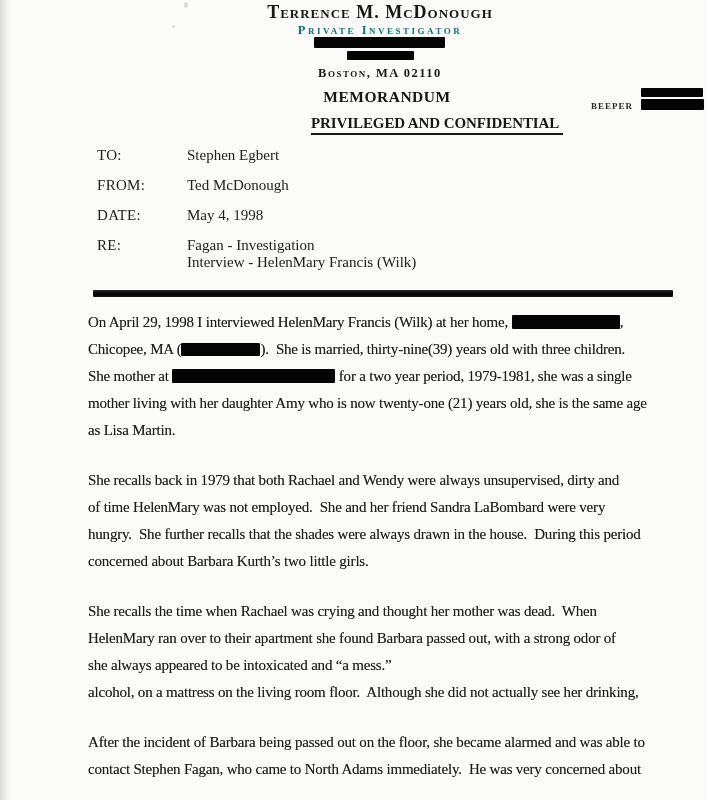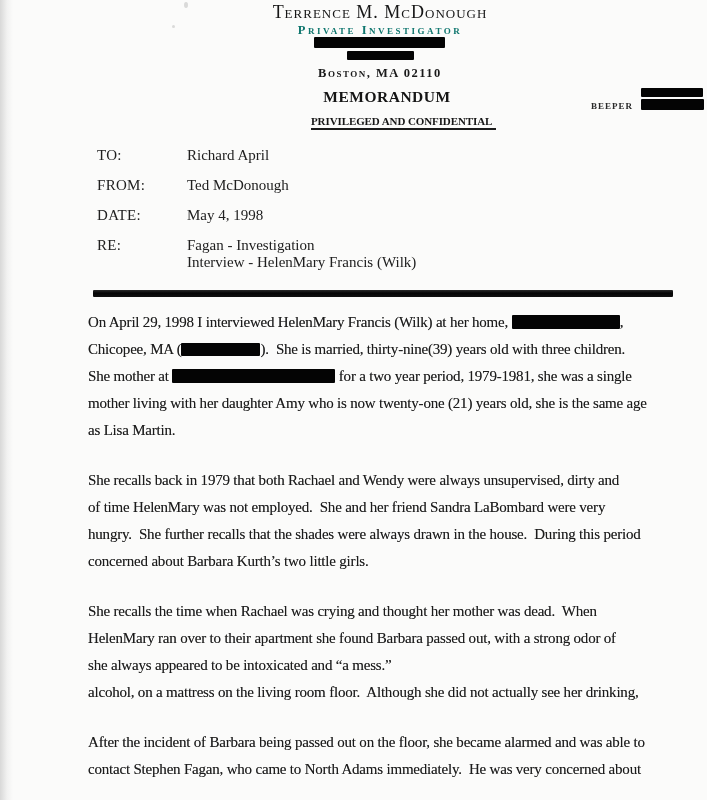--- a/index.html
+++ b/index.html
@@ -14,21 +14,21 @@
   
   .scan-edge{
     position:absolute;left:0;top:0;width:13px;height:800px;
     background:linear-gradient(to right, rgba(160,160,160,.38), rgba(200,200,200,.18) 55%, rgba(255,255,255,0));
   }
   .smudge{position:absolute;background:rgba(120,120,120,.25);border-radius:50%;}
 
   
   .hdr-name{
     position:absolute;left:210px;top:2px;width:340px;
-    text-align:center;font-size:18px;font-weight:normal;
+    text-align:center;font-size:18px;font-weight:bold;
     font-variant:small-caps;letter-spacing:1px;color:#161616;
     white-space:nowrap;
   }
   .hdr-title{
     position:absolute;left:210px;top:23px;width:340px;
     text-align:center;font-size:12.5px;font-weight:bold;
     font-variant:small-caps;letter-spacing:2.5px;color:#0f766e;
     white-space:nowrap;
   }
   .redact{position:absolute;background:#040404;border-radius:1px;}
@@ -47,21 +47,21 @@
   }
   .beeper-bar-a{left:641px;top:88px;width:62px;height:9px;}
   .beeper-bar-b{left:641px;top:99px;width:63px;height:11px;}
   .beeper-label{
     position:absolute;left:591px;top:101px;
     font-size:9px;font-weight:bold;letter-spacing:1px;color:#2a2a2a;
     white-space:nowrap;
   }
   .hdr-confidential{
     position:absolute;left:311px;top:115px;
-    font-size:11px;font-weight:bold;letter-spacing:-.1px;color:#171717;
+    font-size:15px;font-weight:bold;letter-spacing:-.1px;color:#171717;
     border-bottom:2.5px solid #1b1b1b;padding:0 4px 1px 0;
     white-space:nowrap;
   }
 
   
   .meta{position:absolute;left:97px;top:147px;font-size:15px;color:#202020;}
   .meta-row{display:flex;margin-bottom:13px;line-height:17px;}
   .meta-label{width:90px;flex:0 0 90px;letter-spacing:.3px;}
   .meta-value{white-space:pre;}
 
@@ -98,21 +98,21 @@
   <div class="hdr-city">Boston, MA 02110</div>
   <div class="hdr-memo">MEMORANDUM</div>
   <div class="redact beeper-bar-a"></div>
   <div class="beeper-label">BEEPER</div>
   <div class="redact beeper-bar-b"></div>
   <div class="hdr-confidential">PRIVILEGED AND CONFIDENTIAL</div>
 
   <div class="meta">
       <div class="meta-row">
         <span class="meta-label">TO:</span>
-        <div class="meta-value"><div>Richard April</div></div>
+        <div class="meta-value"><div>Stephen Egbert</div></div>
       </div>
       <div class="meta-row">
         <span class="meta-label">FROM:</span>
         <div class="meta-value"><div>Ted McDonough</div></div>
       </div>
       <div class="meta-row">
         <span class="meta-label">DATE:</span>
         <div class="meta-value"><div>May 4, 1998</div></div>
       </div>
       <div class="meta-row">

